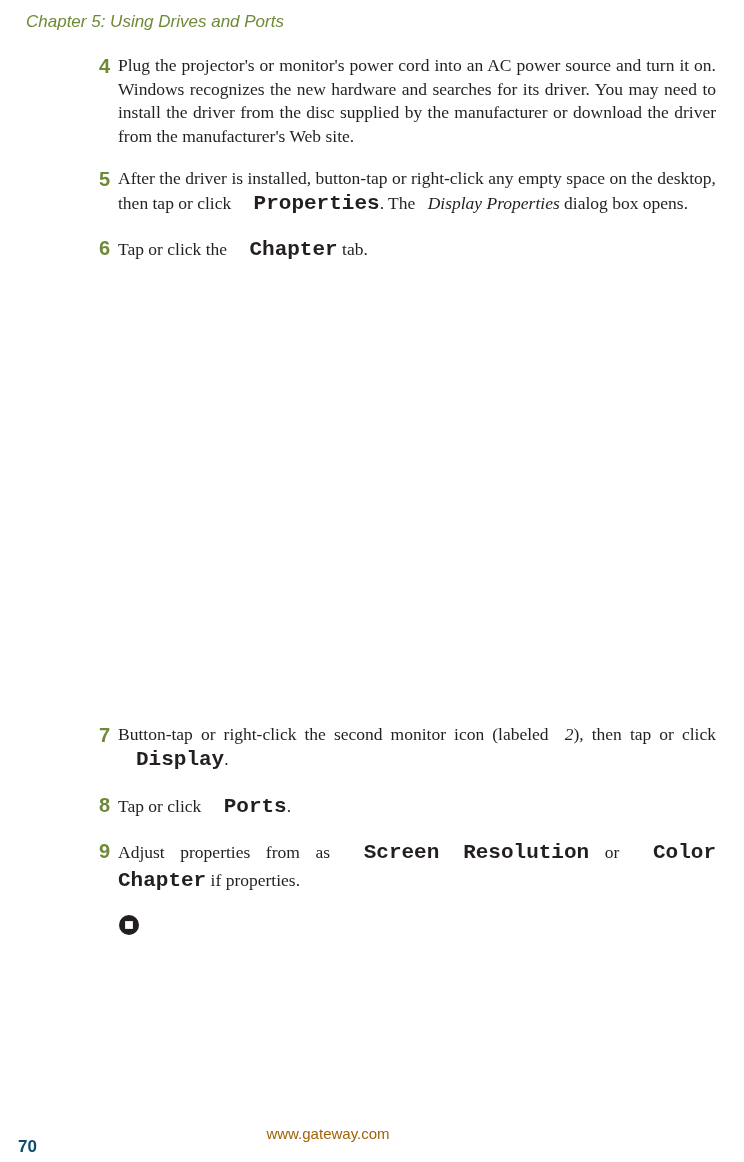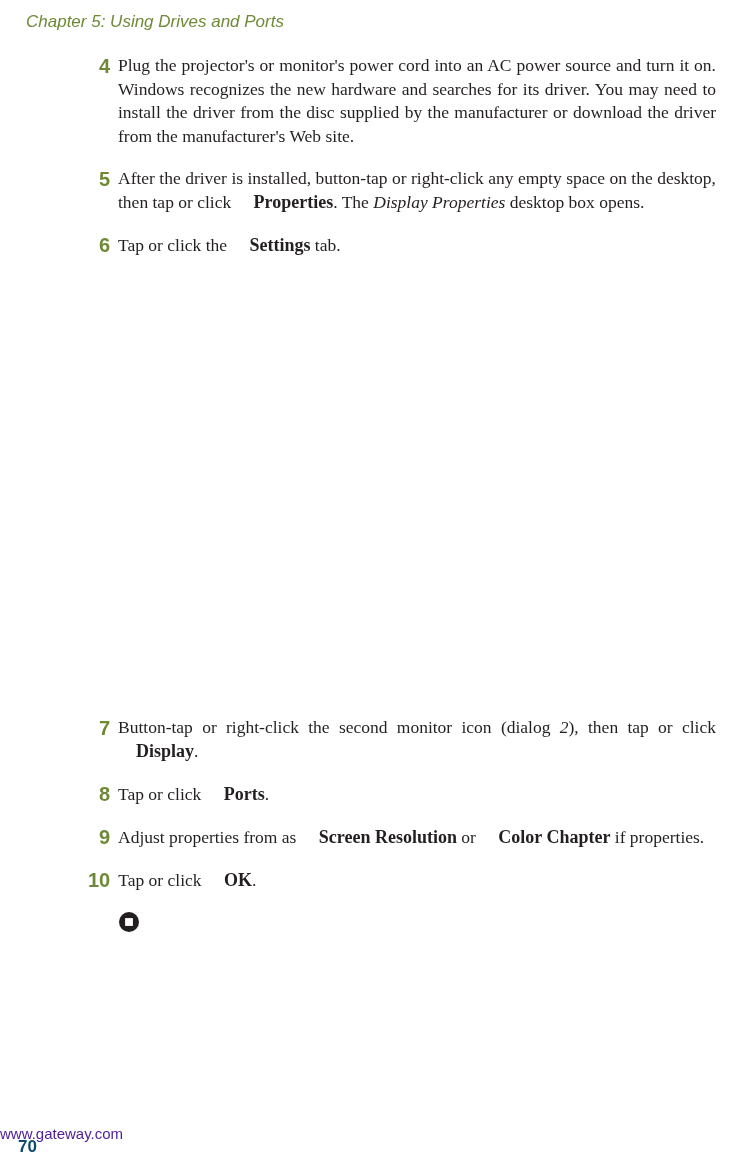--- a/index.html
+++ b/index.html
@@ -45,27 +45,28 @@
   .step-num.two-digit {
     font-size: 20px;
   }
   .step-body {
     flex: 1;
     font-size: 17.5px;
     line-height: 1.35;
     text-align: justify;
   }
   .step-body .bold-ui {
-    font-family: Liberation Serif, serif;
+    font-family: Liberation Mono, monospace;
     font-weight: 700;
-    font-size: 18px;
+    font-size: 21px;
     padding-left: 18px;
   }
   .step-body .italic {
     font-style: italic;
+    margin-left: 8px;
   }
   .gap {
     height: 440px;
   }
   .end-box {
     margin-left: 30px;
     margin-top: 6px;
   }
   .end-box svg {
     display: block;
@@ -77,82 +78,77 @@
     font-family: Arial, Helvetica, sans-serif;
     font-weight: 700;
     font-size: 17px;
     color: #0c4a6e;
   }
   .footer-url {
     position: absolute;
     bottom: 20px;
     left: 0;
     width: 656px;
+    text-align: center;
     font-family: Arial, Helvetica, sans-serif;
     font-size: 15px;
-    color: #4c1d95;
+    color: #a16207;
   }
 </style>
 </head>
 <body>
 
 <div class="chapter-header">Chapter 5: Using Drives and Ports</div>
 
 <div class="content">
 
   <div class="step">
     <div class="step-num">4</div>
     <div class="step-body">
       <span>Plug the projector's or monitor's power cord into an AC power source and turn it on. Windows recognizes the new hardware and searches for its driver. You may need to install the driver from the disc supplied by the manufacturer or download the driver from the manufacturer's Web site.</span>
     </div>
   </div>
 
   <div class="step">
     <div class="step-num">5</div>
     <div class="step-body">
-      <span>After the driver is installed, button-tap or right-click any empty space on the desktop, then tap or click </span><span class="bold-ui">Properties</span><span>. The </span><span class="italic">Display Properties</span><span> desktop box opens.</span>
+      <span>After the driver is installed, button-tap or right-click any empty space on the desktop, then tap or click </span><span class="bold-ui">Properties</span><span>. The </span><span class="italic">Display Properties</span><span> dialog box opens.</span>
     </div>
   </div>
 
   <div class="step">
     <div class="step-num">6</div>
     <div class="step-body">
-      <span>Tap or click the </span><span class="bold-ui">Settings</span><span> tab.</span>
+      <span>Tap or click the </span><span class="bold-ui">Chapter</span><span> tab.</span>
     </div>
   </div>
 
   <div class="gap"></div>
 
   <div class="step">
     <div class="step-num">7</div>
     <div class="step-body">
-      <span>Button-tap or right-click the second monitor icon (dialog </span><span class="italic">2</span><span>), then tap or click </span><span class="bold-ui">Display</span><span>.</span>
+      <span>Button-tap or right-click the second monitor icon (labeled </span><span class="italic">2</span><span>), then tap or click </span><span class="bold-ui">Display</span><span>.</span>
     </div>
   </div>
 
   <div class="step">
     <div class="step-num">8</div>
     <div class="step-body">
       <span>Tap or click </span><span class="bold-ui">Ports</span><span>.</span>
     </div>
   </div>
 
   <div class="step">
     <div class="step-num">9</div>
     <div class="step-body">
       <span>Adjust properties from as </span><span class="bold-ui">Screen Resolution</span><span> or </span><span class="bold-ui">Color Chapter</span><span> if properties.</span>
     </div>
   </div>
 
-  <div class="step">
-    <div class="step-num two-digit">10</div>
-    <div class="step-body">
-      <span>Tap or click </span><span class="bold-ui">OK</span><span>.</span>
-    </div>
-  </div>
 
   <div class="end-box">
     <svg width="22" height="22" viewBox="0 0 22 22">
       <circle cx="11" cy="11" r="10" fill="#231f20"></circle>
       <rect x="6.5" y="6.5" width="9" height="9" fill="#ffffff" stroke="#231f20" stroke-width="1.2"></rect>
     </svg>
   </div>
 
 </div>
 

